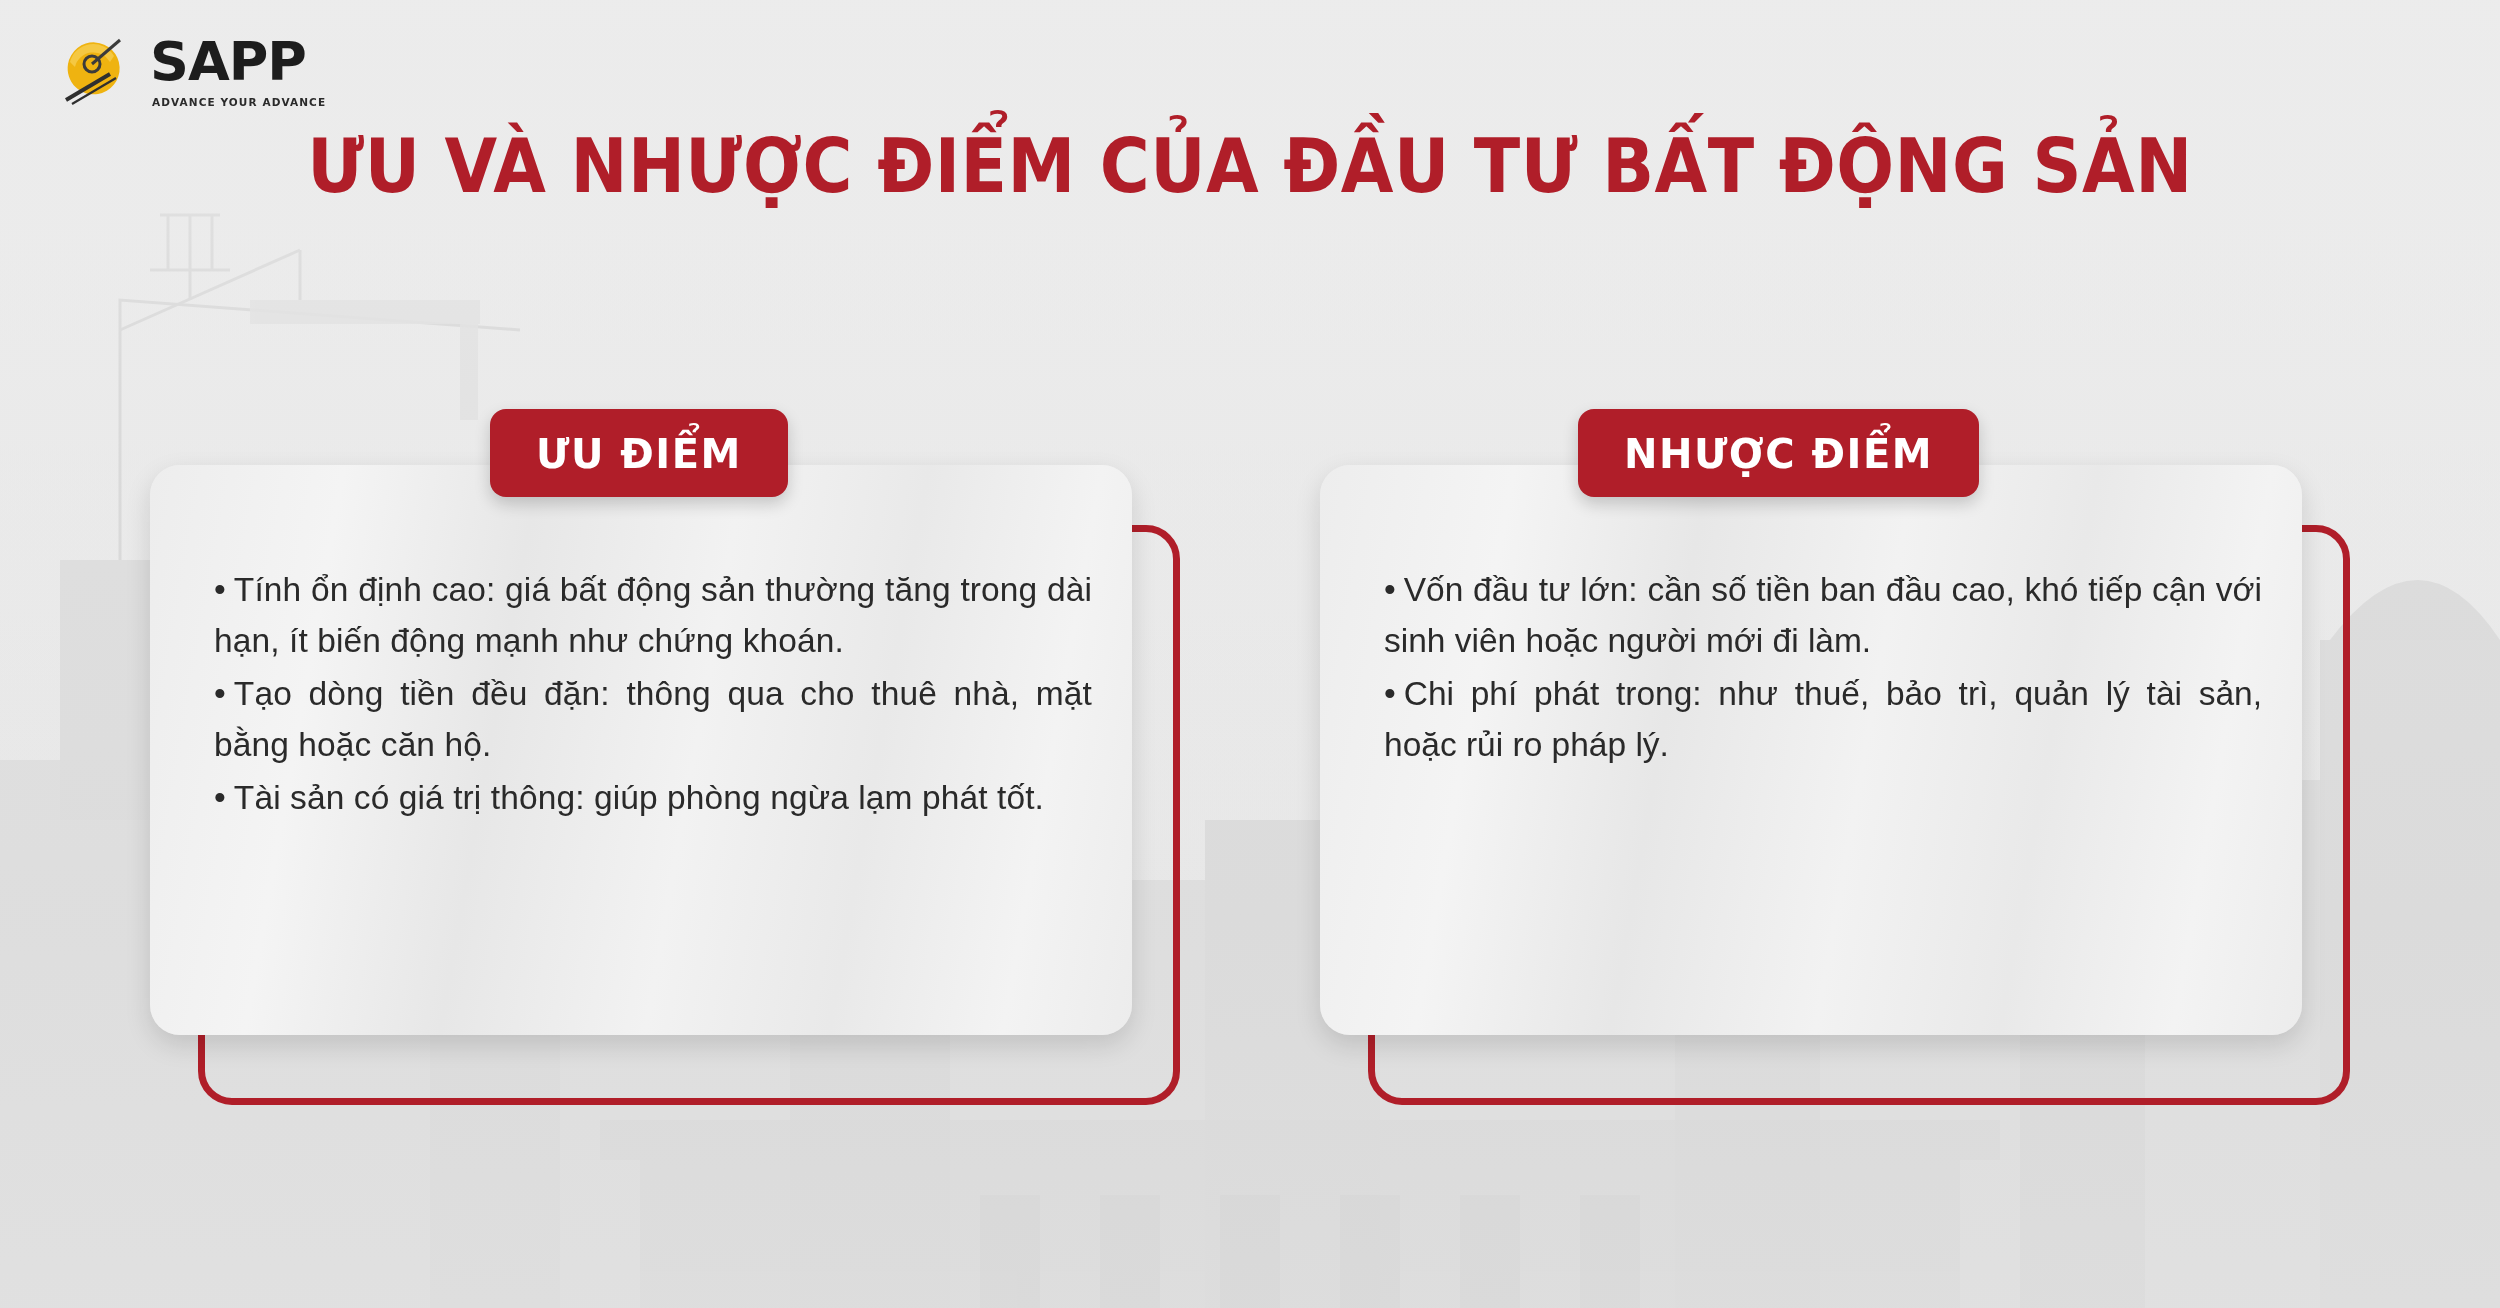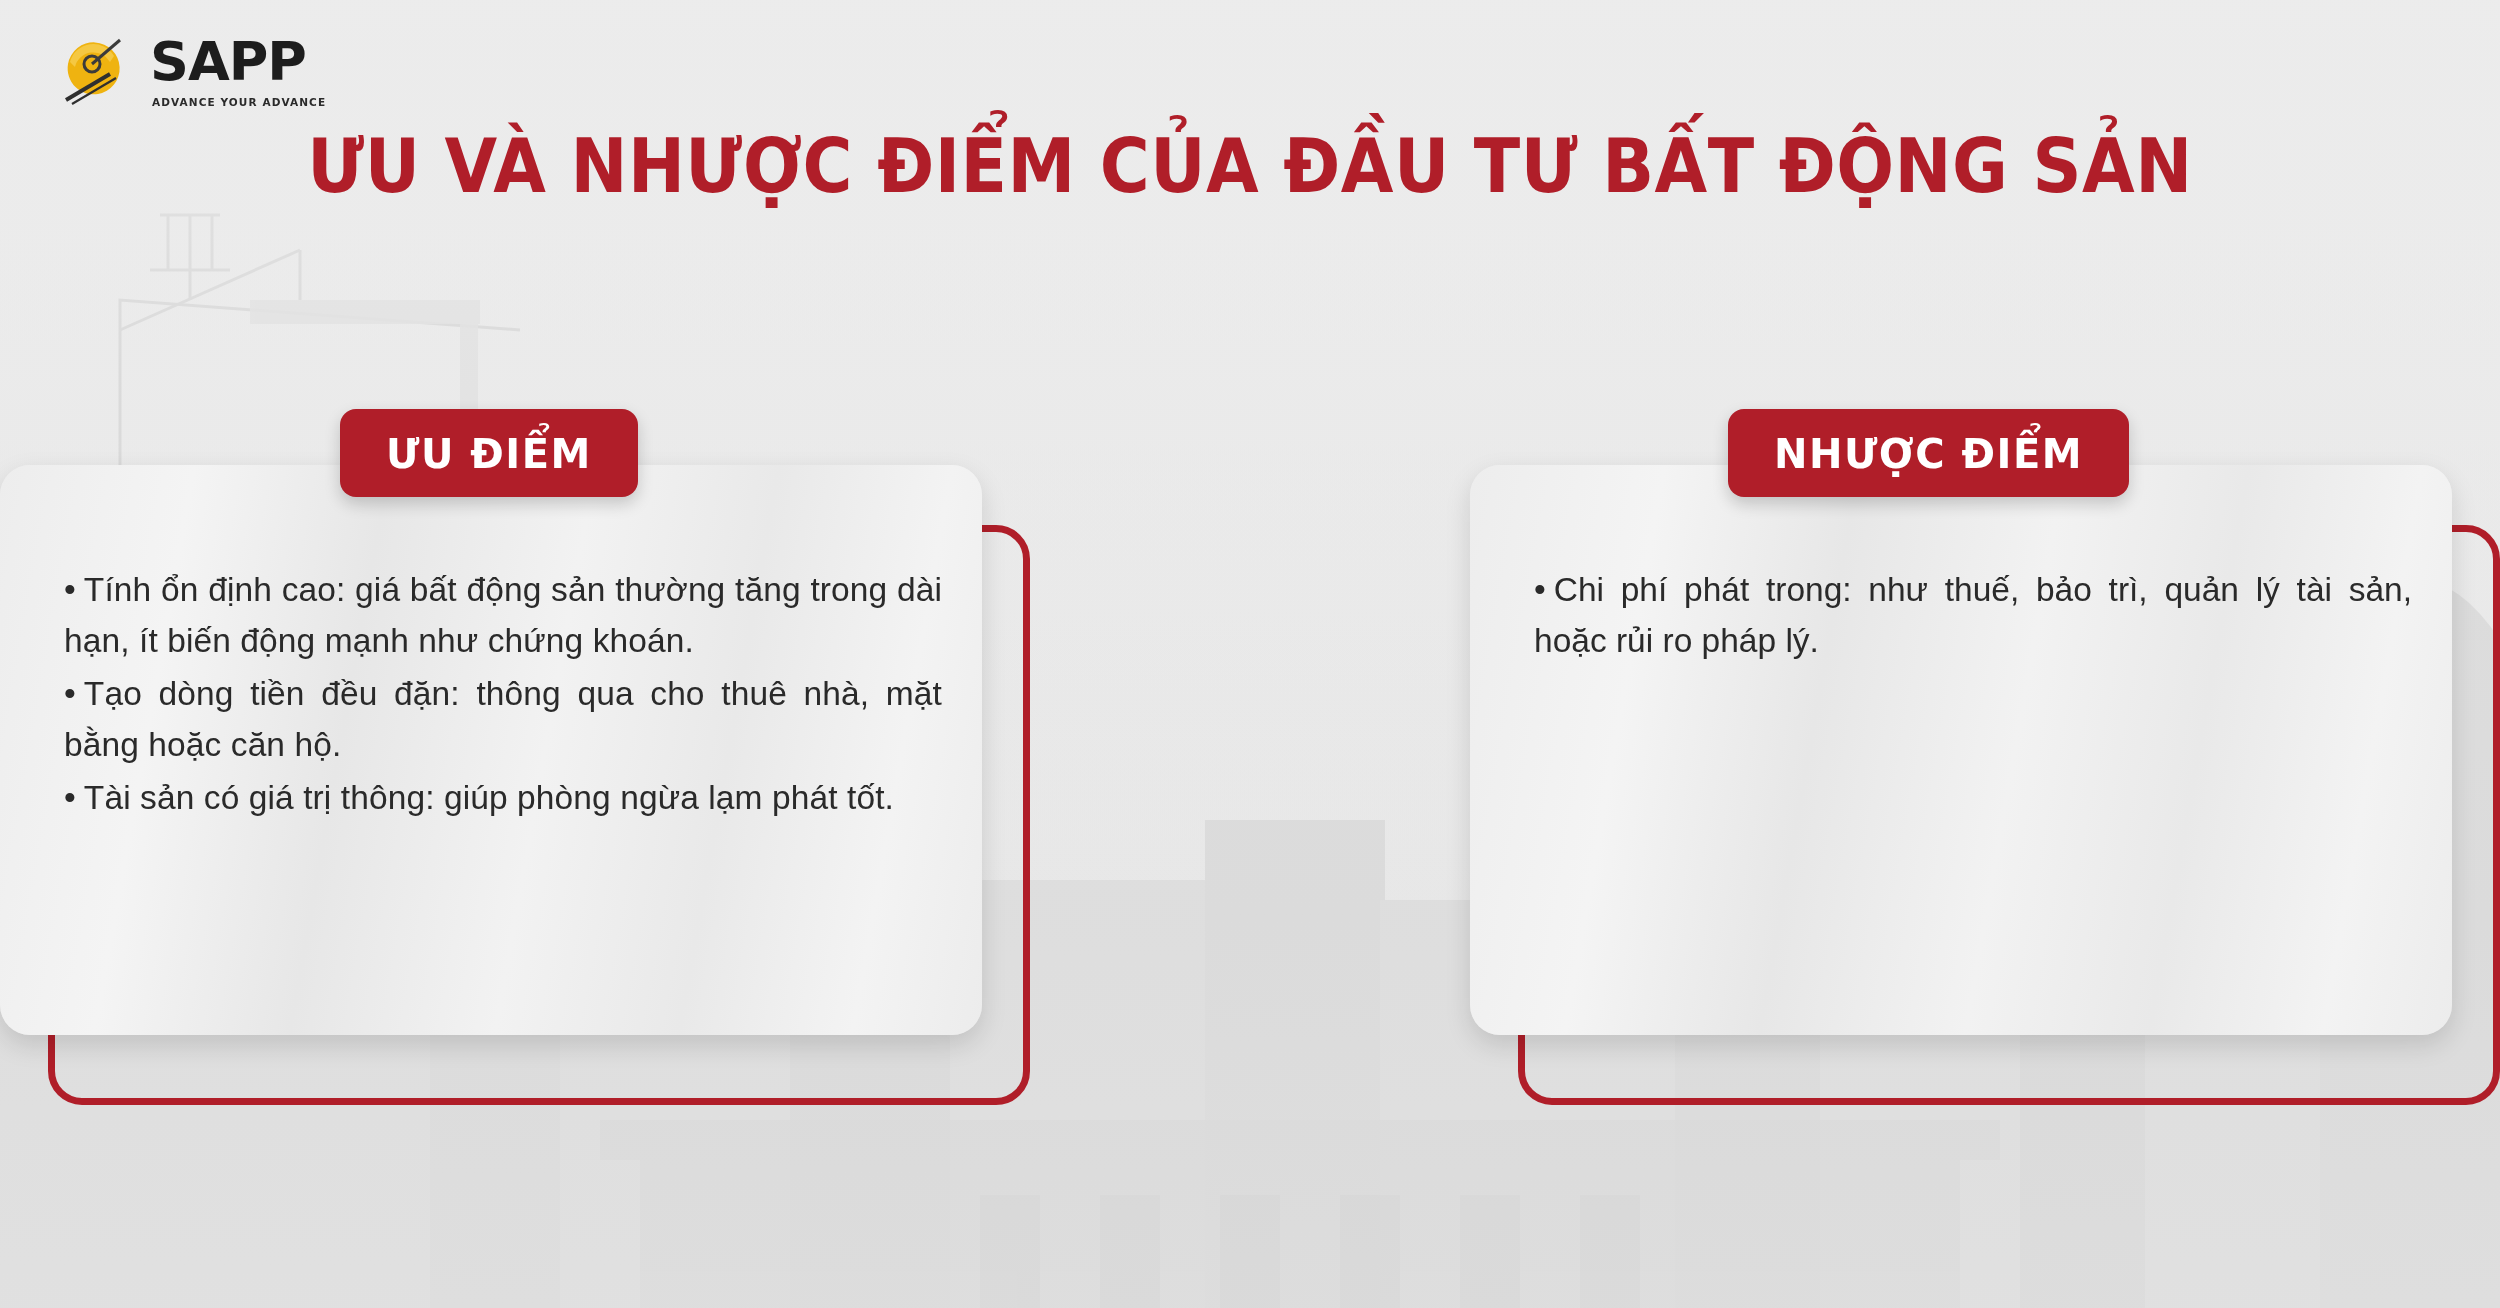--- a/index.html
+++ b/index.html
@@ -79,21 +79,21 @@
     transform-origin: center;
   }
 
   
   .columns {
     position: absolute;
     top: 465px;
     left: 0;
     width: 100%;
     display: flex;
-    justify-content: space-between;
+    justify-content: center;
     gap: 140px;
   }
   .col { position: relative; width: 1030px; }
 
   .frame {
     position: absolute;
     left: 48px;
     top: 60px;
     width: 982px;
     height: 580px;
@@ -246,20 +246,23 @@
     </div>
   </div>
 
   <div class="col col-right">
     <div class="frame"></div>
     <div class="badge right">NHƯỢC ĐIỂM</div>
     <div class="card">
       <div class="bullets">
         <ul>
           <li>
+            <span class="dot">•</span><span>Vốn đầu tư lớn: cần số tiền ban đầu cao, khó tiếp cận với sinh viên hoặc người mới đi làm.</span>
+          </li>
+          <li>
             <span class="dot">•</span><span>Chi phí phát trong: như thuế, bảo trì, quản lý tài sản, hoặc rủi ro pháp lý.</span>
           </li>
         </ul>
       </div>
     </div>
   </div>
 
 </div>
 
 </body></html>

